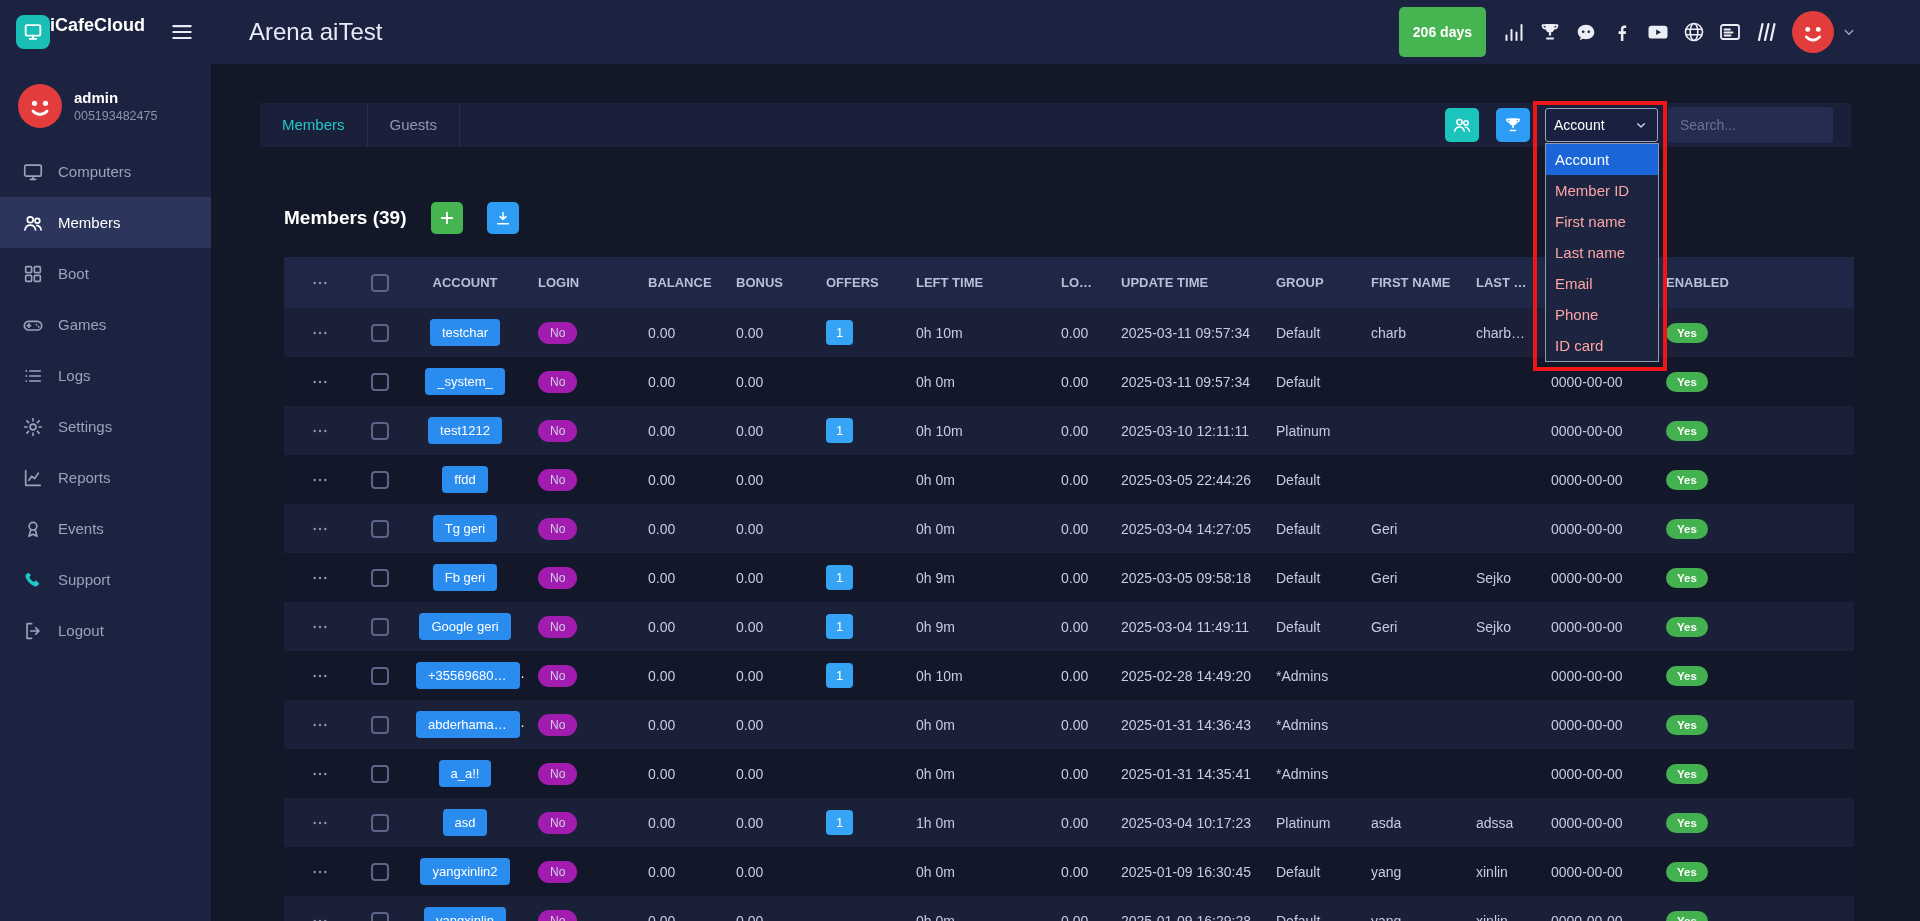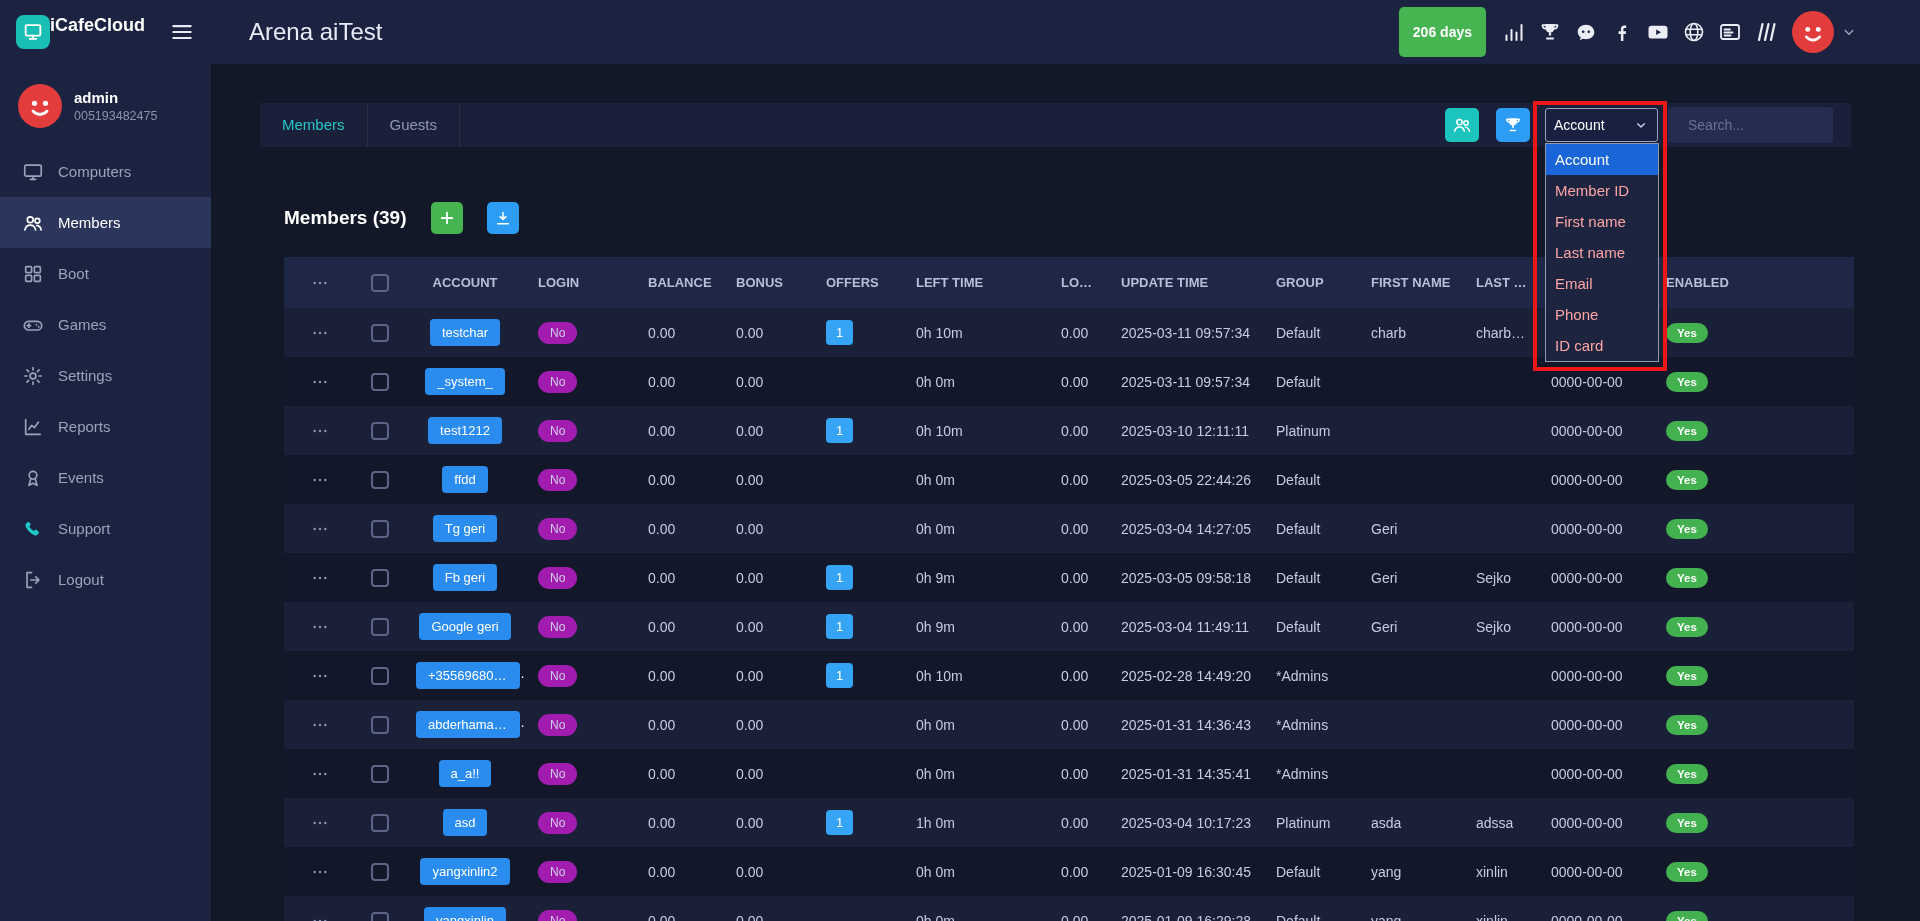--- a/index.html
+++ b/index.html
@@ -57,21 +57,21 @@
   .icon-btn { width:34px; height:34px; border-radius:5px; display:flex; align-items:center;
     justify-content:center; color:#fff; cursor:pointer; }
   .icon-btn .svg { width:20px; height:20px; }
   .icon-btn.teal { background:#1bc5bd; margin-right:17px; }
   .icon-btn.blue { background:#2d9cf4; margin-right:15px; }
   .select-box { width:113px; height:34px; background:#1a2140; border:1px solid #98a2c0;
     border-radius:3px; display:flex; align-items:center; justify-content:space-between;
     padding:0 8px; font-size:14px; color:#fff; margin-right:10px; cursor:pointer; }
   .sel-chev { width:16px; height:16px; color:#cdd3e8; }
   .search-input { width:165px; height:36px; background:#242c4f; border:none; border-radius:3px;
-    padding:0 20px; font-size:14px; color:#dfe3f0; outline:none; }
+    padding:0 12px; font-size:14px; color:#dfe3f0; outline:none; }
   .search-input::placeholder { color:#6a7394; }
 
   
   .card { position:absolute; left:73px; top:136px; width:1570px; }
   .card-head { display:flex; align-items:center; gap:24px; height:36px; }
   .card-title { font-size:19px; font-weight:bold; color:#fff; }
   .btn-sq { width:32px; height:32px; border-radius:5px; display:flex; align-items:center;
     justify-content:center; color:#fff; cursor:pointer; }
   .btn-sq .svg { width:18px; height:18px; }
   .btn-sq.green { background:#46b450; }
@@ -237,20 +237,31 @@
       <div class="side-item">
         <span class="side-icon svg">
           <svg viewBox="0 0 24 24" fill="none" stroke="currentColor" stroke-width="1.8" stroke-linecap="round">
             <rect x="2.5" y="8" width="19" height="9.5" rx="4.75"></rect>
             <path d="M7.5 10.8v3.8M5.6 12.7h3.8"></path>
             <circle cx="15.8" cy="11.6" r="1" fill="currentColor" stroke="none"></circle>
             <circle cx="18.2" cy="13.9" r="1" fill="currentColor" stroke="none"></circle>
           </svg>
         </span>
         <span class="side-label">Games</span>
+      </div>
+      <div class="side-item">
+        <span class="side-icon svg">
+          <svg viewBox="0 0 24 24" fill="none" stroke="currentColor" stroke-width="1.8" stroke-linecap="round">
+            <path d="M8.5 6.5H20M8.5 12H20M8.5 17.5H20"></path>
+            <circle cx="4.7" cy="6.5" r="1" fill="currentColor" stroke="none"></circle>
+            <circle cx="4.7" cy="12" r="1" fill="currentColor" stroke="none"></circle>
+            <circle cx="4.7" cy="17.5" r="1" fill="currentColor" stroke="none"></circle>
+          </svg>
+        </span>
+        <span class="side-label">Logs</span>
       </div>
       <div class="side-item">
         <span class="side-icon svg">
           <svg viewBox="0 0 24 24" fill="none" stroke="currentColor" stroke-width="1.8" stroke-linecap="round">
             <circle cx="12" cy="12" r="3.2"></circle>
             <path d="M12 2.8v2.7M12 18.5v2.7M2.8 12h2.7M18.5 12h2.7M5.3 5.3l1.9 1.9M16.8 16.8l1.9 1.9M18.7 5.3l-1.9 1.9M7.2 16.8l-1.9 1.9"></path>
           </svg>
         </span>
         <span class="side-label">Settings</span>
       </div>

